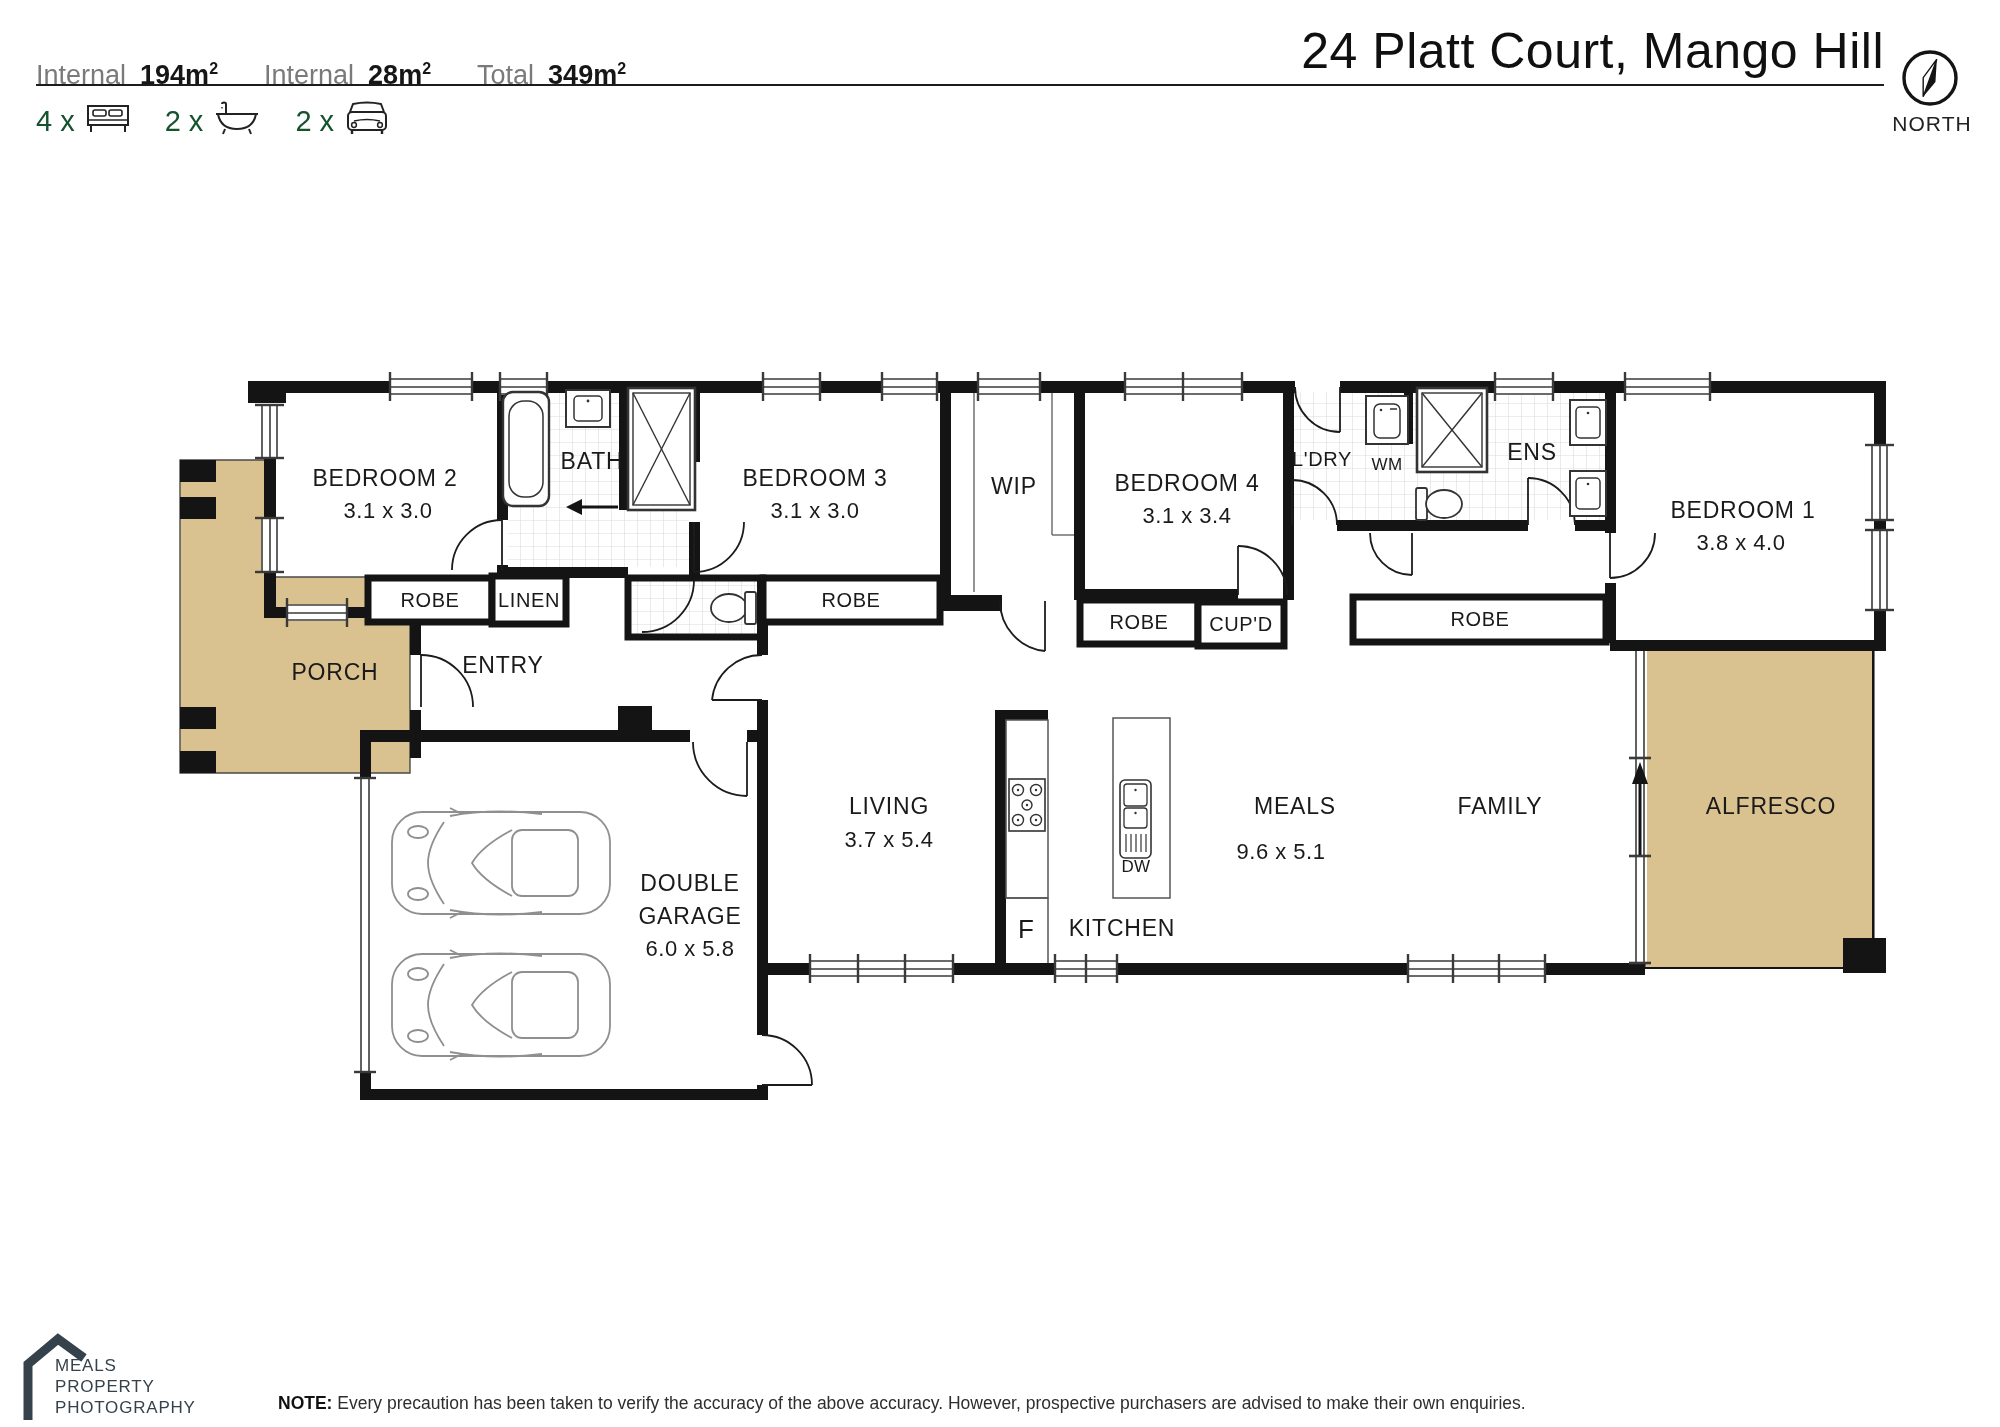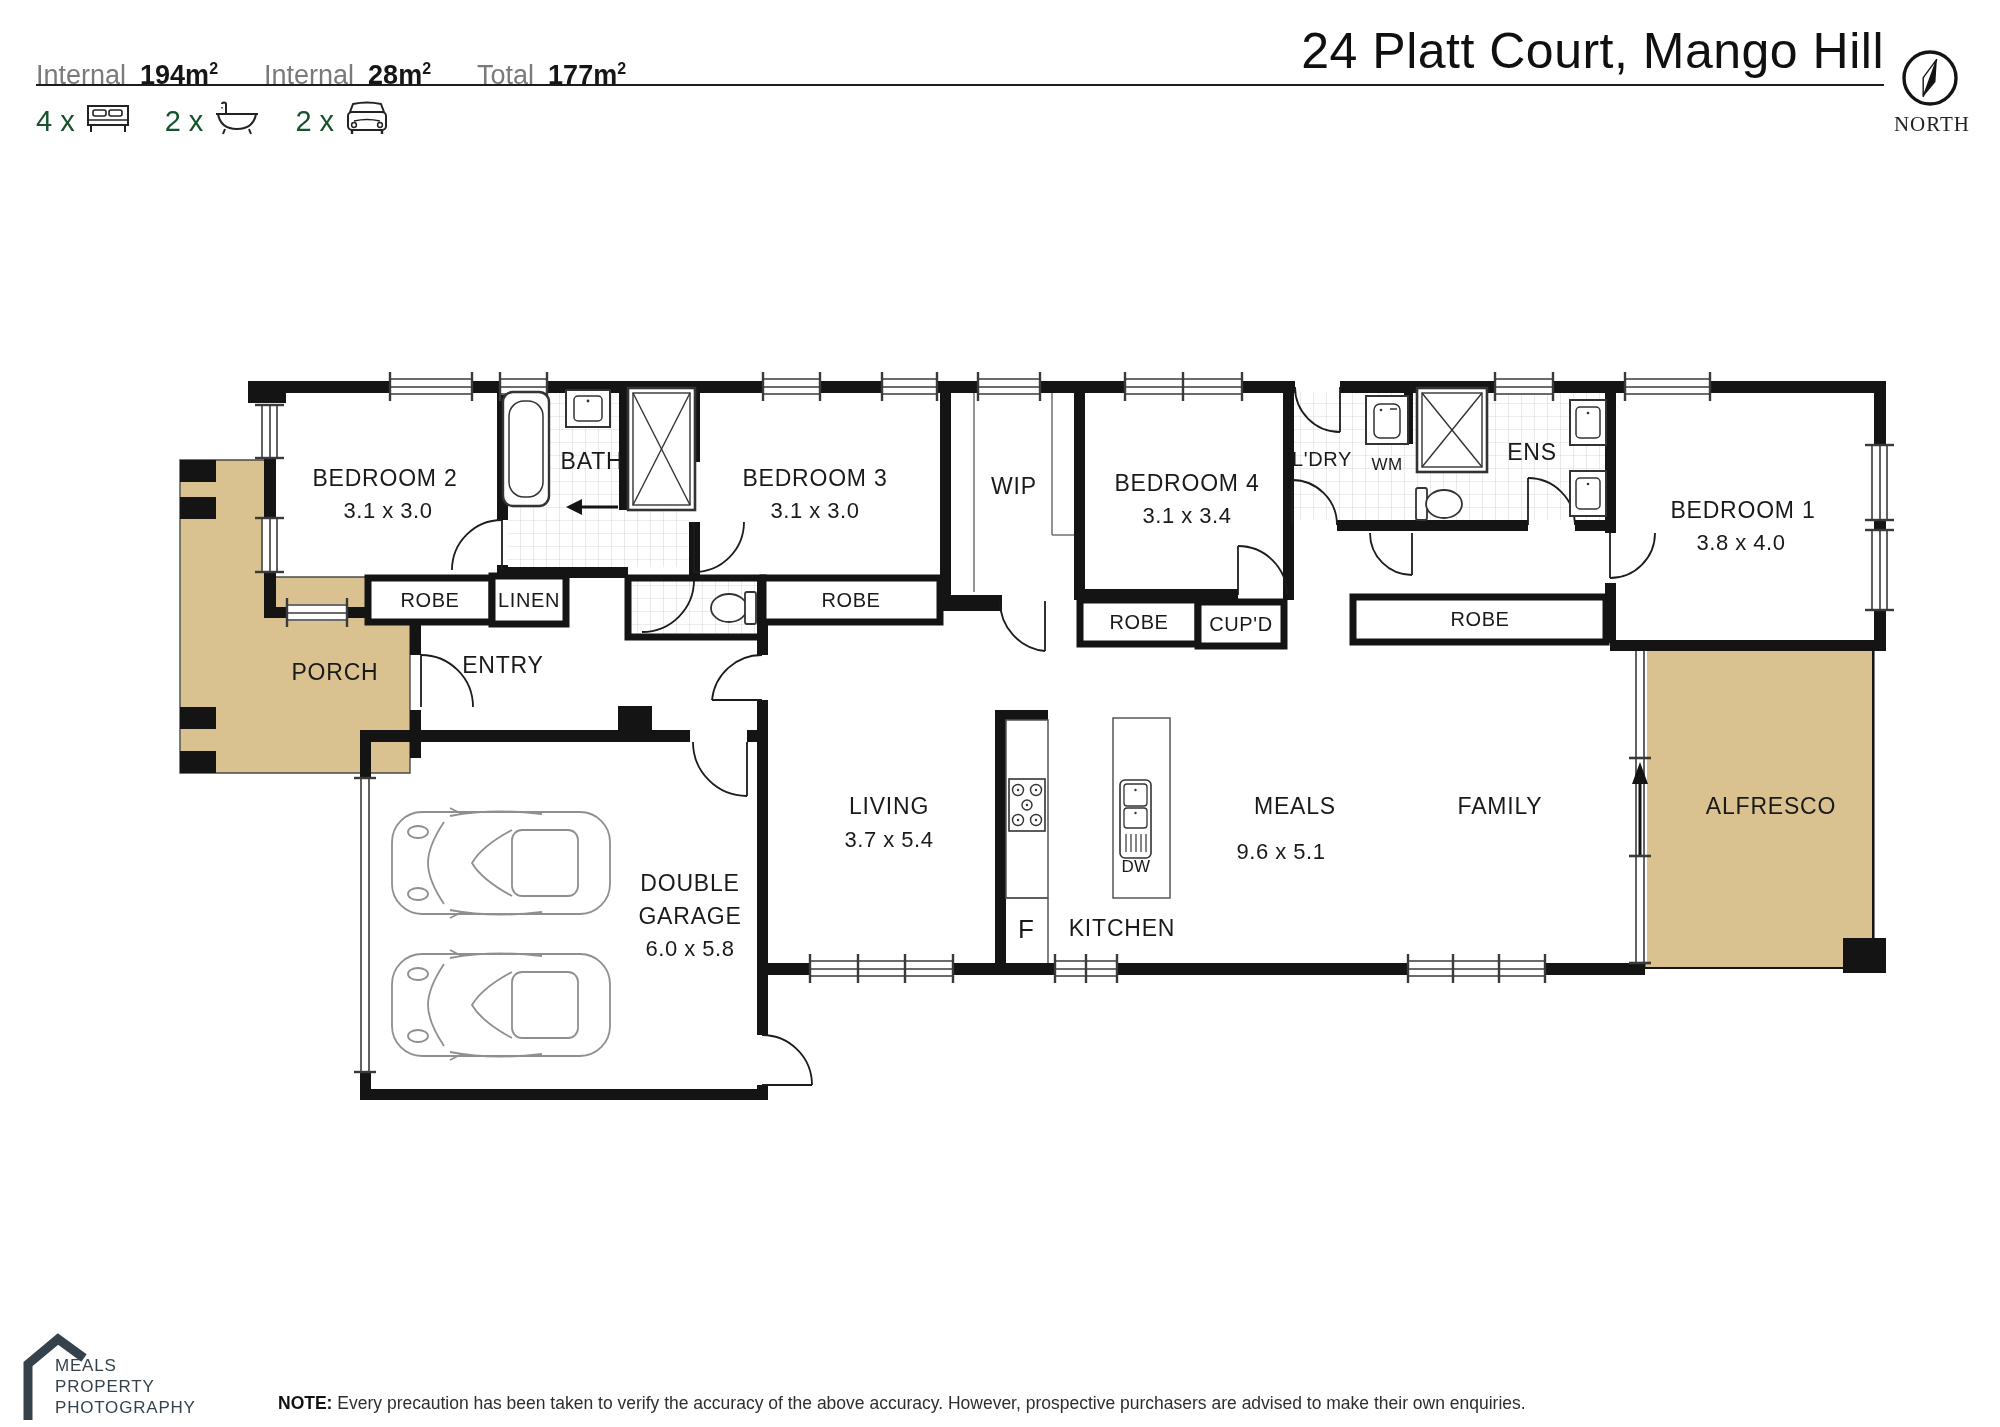--- a/index.html
+++ b/index.html
@@ -14,21 +14,21 @@
   
   .stats{left:36px;top:60px;display:flex;align-items:baseline;font-size:27px;}
   .stats .lbl{color:#7a7a7a;margin-right:14px;}
   .stats .val{color:#161616;font-weight:bold;margin-right:46px;}
   .stats sup{font-size:16px;font-weight:bold;}
   .rule{left:36px;top:84px;width:1848px;height:2px;background:#1c1c1c;}
   .features{left:36px;top:100px;display:flex;align-items:center;font-size:29px;color:#14532d;}
   .features .cnt{margin-right:10px;}
   .features .ico{margin-right:34px;display:inline-block;}
   .title{right:116px;top:22px;font-size:50px;font-weight:300;letter-spacing:.5px;color:#101010;white-space:nowrap;}
-  .north-label{left:1884px;top:112px;width:96px;text-align:center;font-size:21px;letter-spacing:1px;color:#222;font-family:Liberation Serif, serif;}
+  .north-label{left:1884px;top:112px;width:96px;text-align:center;font-size:21px;letter-spacing:1px;color:#222;}
 
   
   .logo-text{left:55px;top:1355px;font-size:17px;line-height:21px;letter-spacing:.8px;color:#36424B;font-weight:500;}
   .note{left:278px;top:1393px;font-size:17.5px;color:#2e2e2e;white-space:nowrap;}
   .note b{color:#111;}
 
   svg text{font-family:"Liberation Sans",sans-serif;fill:#1a1a1a;}
   text.room{font-size:23px;letter-spacing:.8px;}
   text.dims{font-size:22px;letter-spacing:.5px;}
   text.store{font-size:20px;letter-spacing:.6px;}
@@ -37,21 +37,21 @@
 </style>
 </head>
 <body>
 
 <div class="abs stats">
   <span class="lbl">Internal</span>
   <span class="val"><span>194m</span><sup>2</sup></span>
   <span class="lbl">Internal</span>
   <span class="val"><span>28m</span><sup>2</sup></span>
   <span class="lbl">Total</span>
-  <span class="val"><span>177m</span><sup>2</sup></span>
+  <span class="val"><span>349m</span><sup>2</sup></span>
 </div>
 <div class="abs rule"></div>
 
 <div class="abs features">
   <span class="cnt">4 x</span>
   <span class="ico">
     <svg width="46" height="34" viewBox="0 0 46 34">
       <rect x="3" y="5" width="40" height="19" fill="none" stroke="#222" stroke-width="2"></rect>
       <rect x="8" y="9" width="13" height="6" rx="2" fill="none" stroke="#222" stroke-width="1.6"></rect>
       <rect x="24" y="9" width="13" height="6" rx="2" fill="none" stroke="#222" stroke-width="1.6"></rect>

